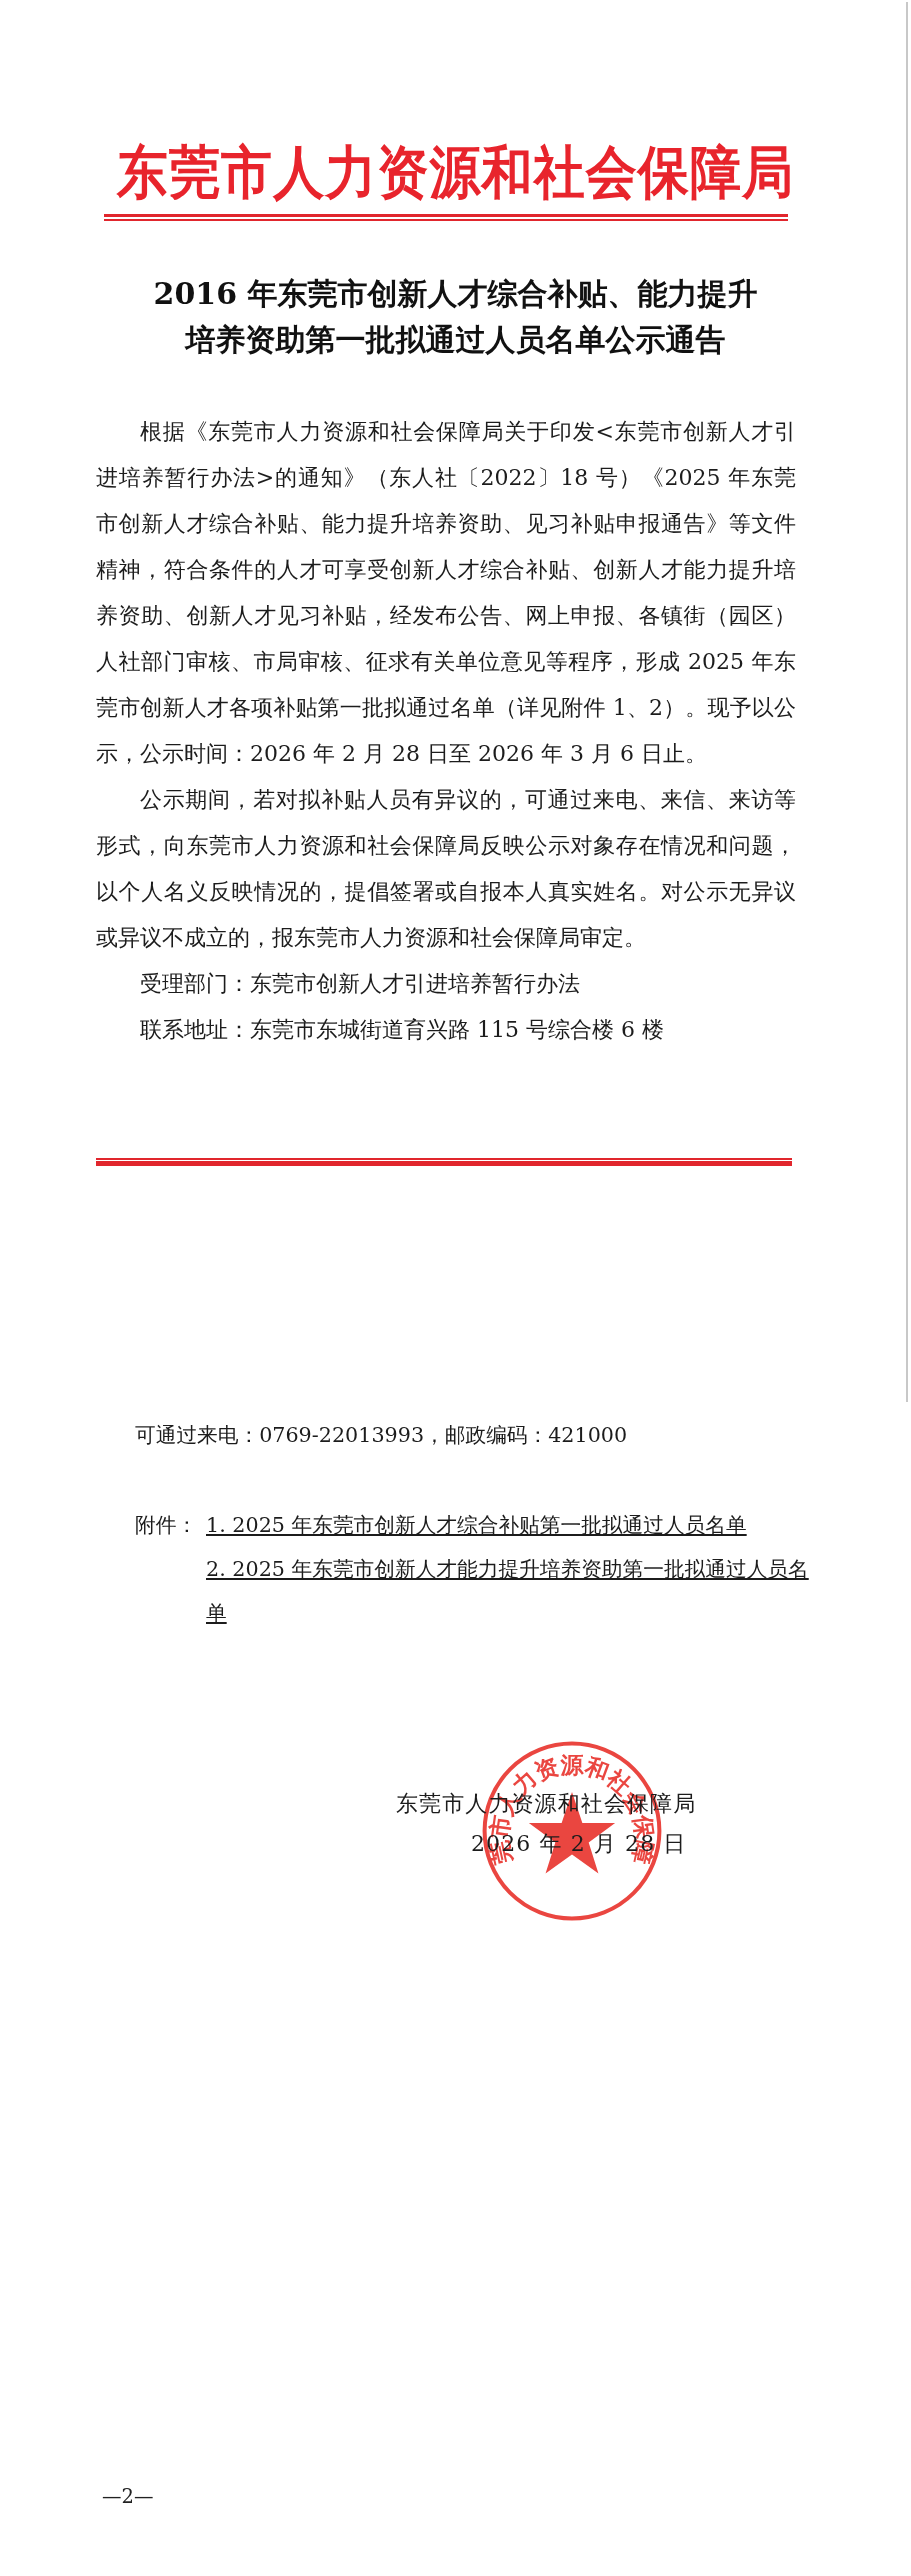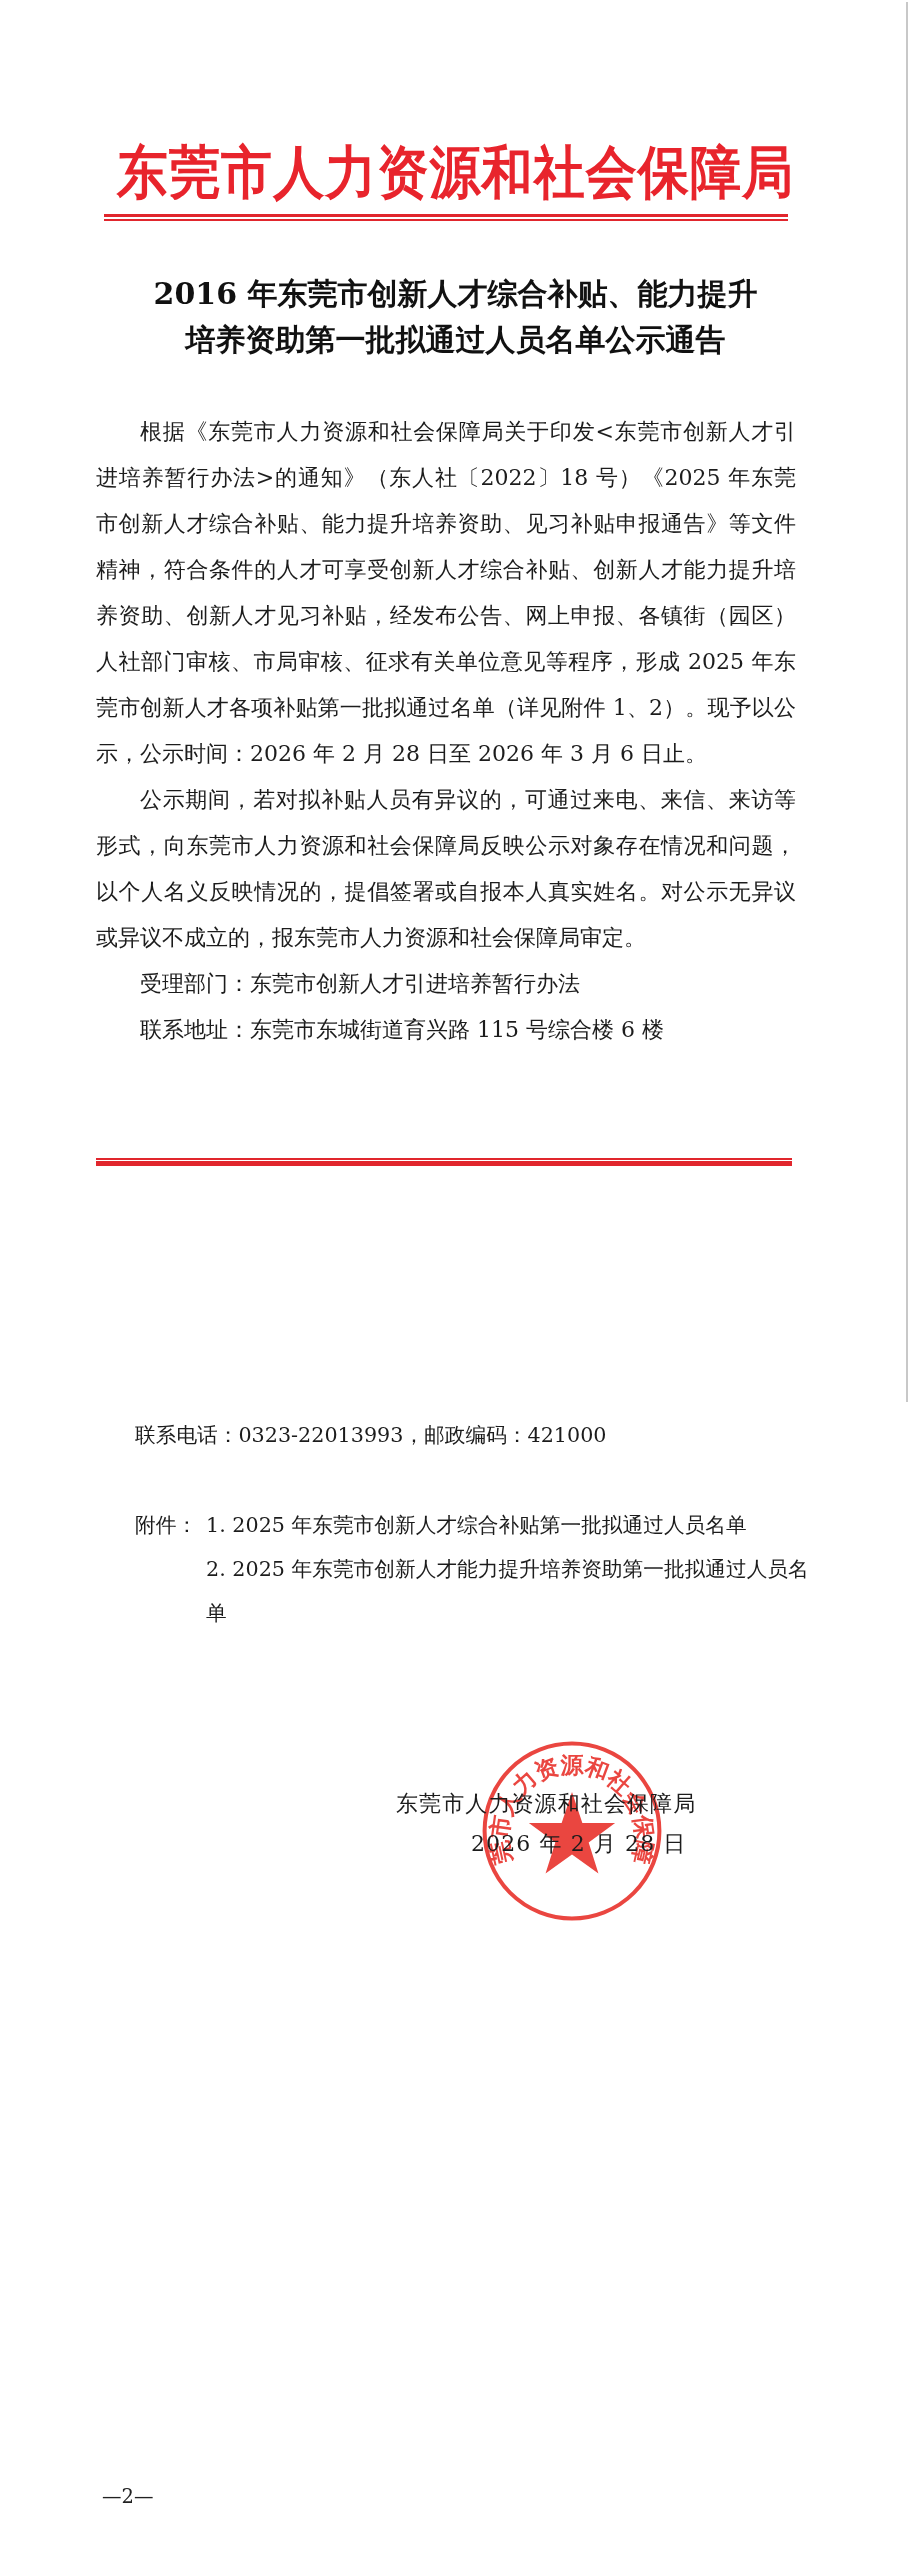--- a/index.html
+++ b/index.html
@@ -130,20 +130,21 @@
       display: flex;
       justify-content: space-between;
     }
     .att-label {
       flex: 0 0 auto;
       width: 71px;
       white-space: nowrap;
     }
     .att-items {
       flex: 1 1 auto;
+      text-decoration: underline;
     }
     .att-item {
       margin: 0;
     }
     .signature {
       position: absolute;
       left: 396px;
       top: 1784px;
       font-size: 22px;
       line-height: 40px;
@@ -201,21 +202,21 @@
   <p class="contact-line"><span>受理部门：</span><span>东莞市创新人才引进培养暂行办法</span></p>
   <p class="contact-line"><span>联系地址：</span><span>东莞市东城街道育兴路 115 号综合楼 6 楼</span></p>
 </div>
 
 <div class="rule-bottom" style="top:1158px;">
   <div class="thin"></div>
   <div class="thick"></div>
 </div>
 
 <div class="phone-line">
-  <span>联系电话：</span><span>0323-22013993</span><span>，</span><span>邮政编码：</span><span>421000</span>
+  <span>可通过来电：</span><span>0769-22013993</span><span>，</span><span>邮政编码：</span><span>421000</span>
 </div>
 
 <div class="attachments">
   <div class="att-row">
     <div class="att-label">附件：</div>
     <div class="att-items">
       <p class="att-item">1. 2025 年东莞市创新人才综合补贴第一批拟通过人员名单</p>
       <p class="att-item">2. 2025 年东莞市创新人才能力提升培养资助第一批拟通过人员名单</p>
     </div>
   </div>

